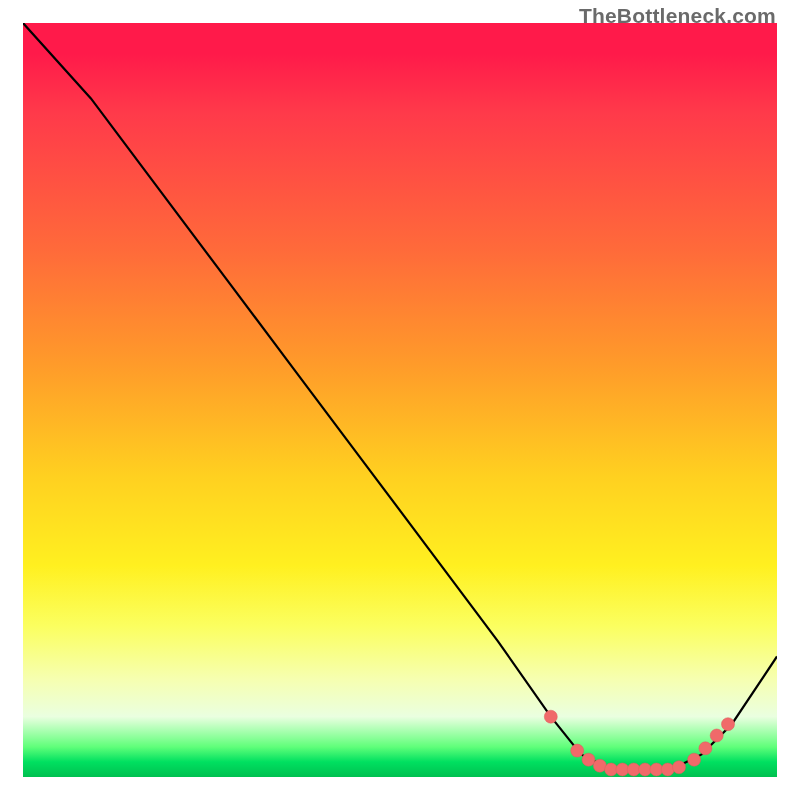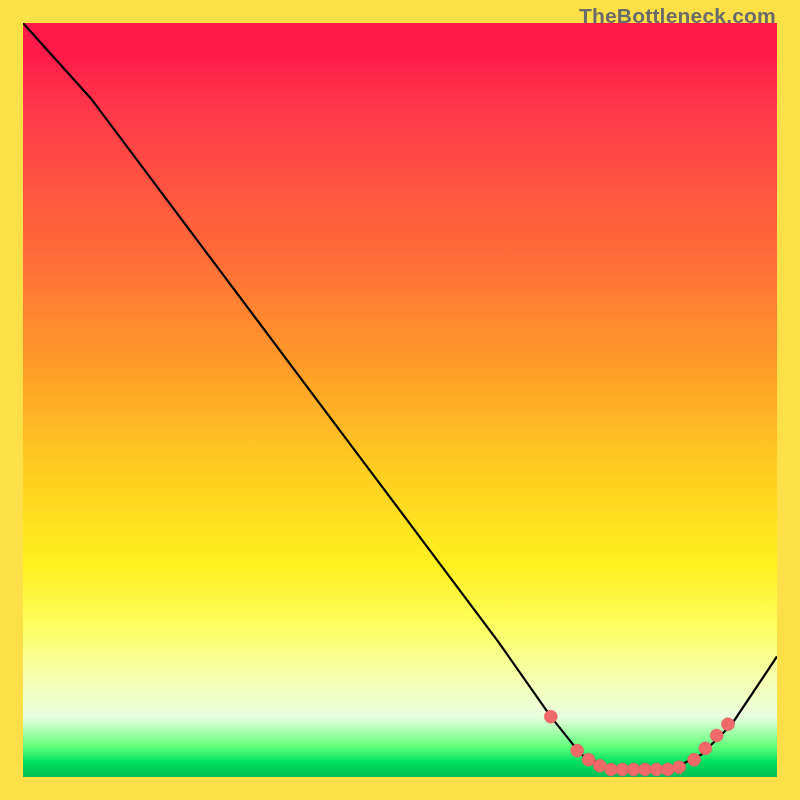--- a/index.html
+++ b/index.html
@@ -8,21 +8,21 @@
     width: 800px;
     height: 800px;
     background: #000;
     overflow: hidden;
     font-family: Arial, Helvetica, sans-serif;
   }
   .stage {
     position: relative;
     width: 800px;
     height: 800px;
-    background: #fde047;
+    background: #ffffff;
   }
   .plot-area {
     position: absolute;
     left: 23px;
     top: 23px;
     width: 754px;
     height: 754px;
   }
   .gradient {
     position: absolute;

